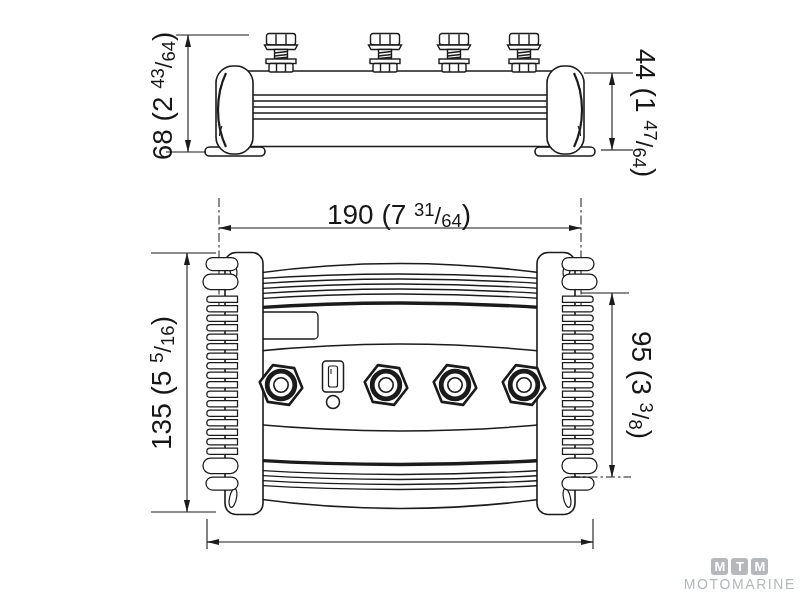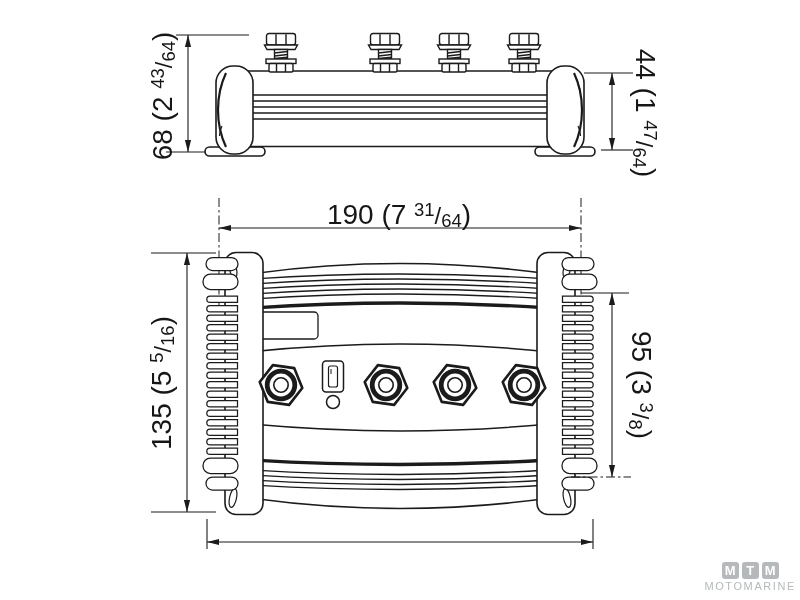--- a/index.html
+++ b/index.html
@@ -28,21 +28,21 @@
     display:flex;flex-direction:column;align-items:center;
     user-select:none;
   }
   .logo-tiles{display:flex;gap:3px;}
   .tile{
     width:17px;height:17px;border-radius:3px;
     background:#b5b9bb;color:#ffffff;
     font-size:13px;font-weight:bold;line-height:17px;text-align:center;
   }
   .logo-sub{
-    margin-top:1px;font-size:11px;color:#b5b9bb;
+    margin-top:1px;font-size:14px;color:#b5b9bb;
     letter-spacing:1.6px;font-weight:400;
   }
 </style>
 </head>
 <body>
 
 <div class="stage">
 
 <svg width="800" height="600" viewBox="0 0 800 600">
   <defs>

